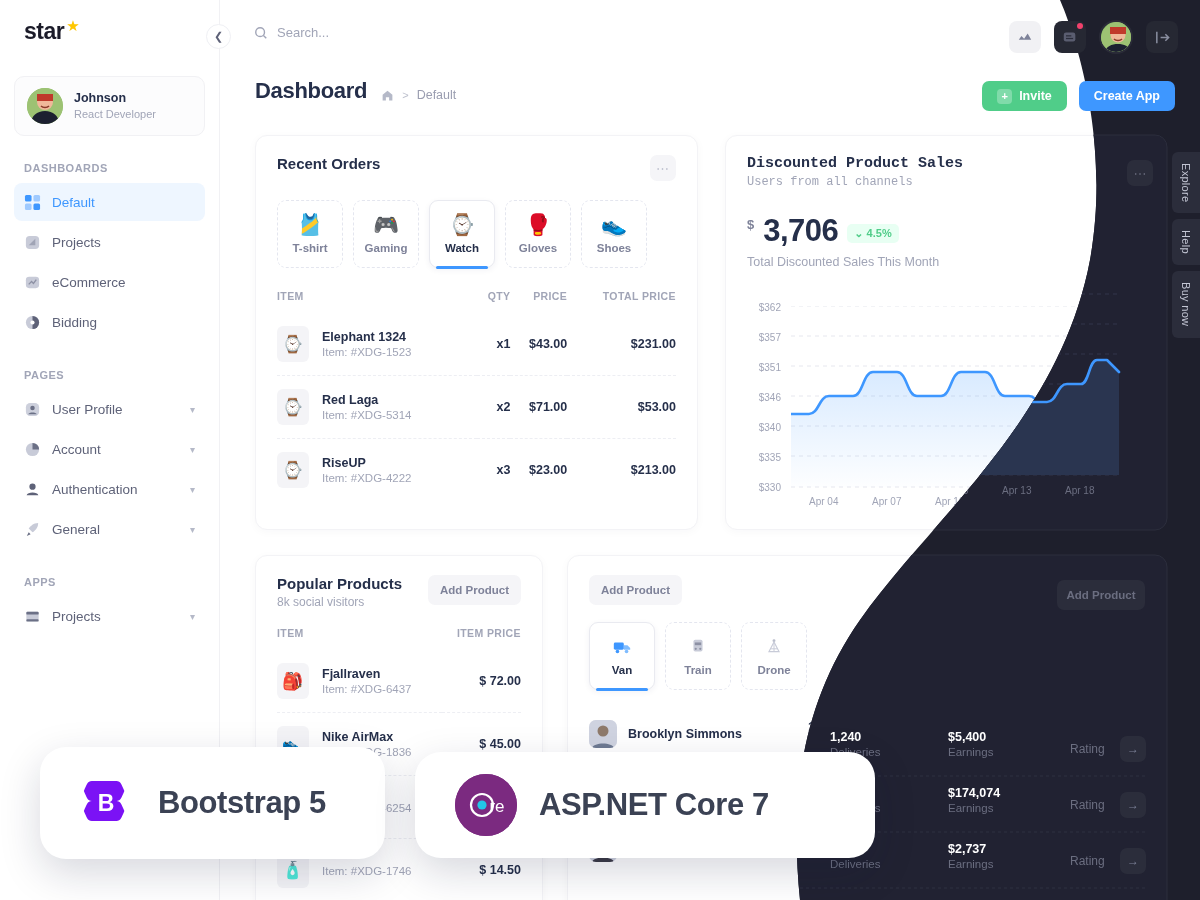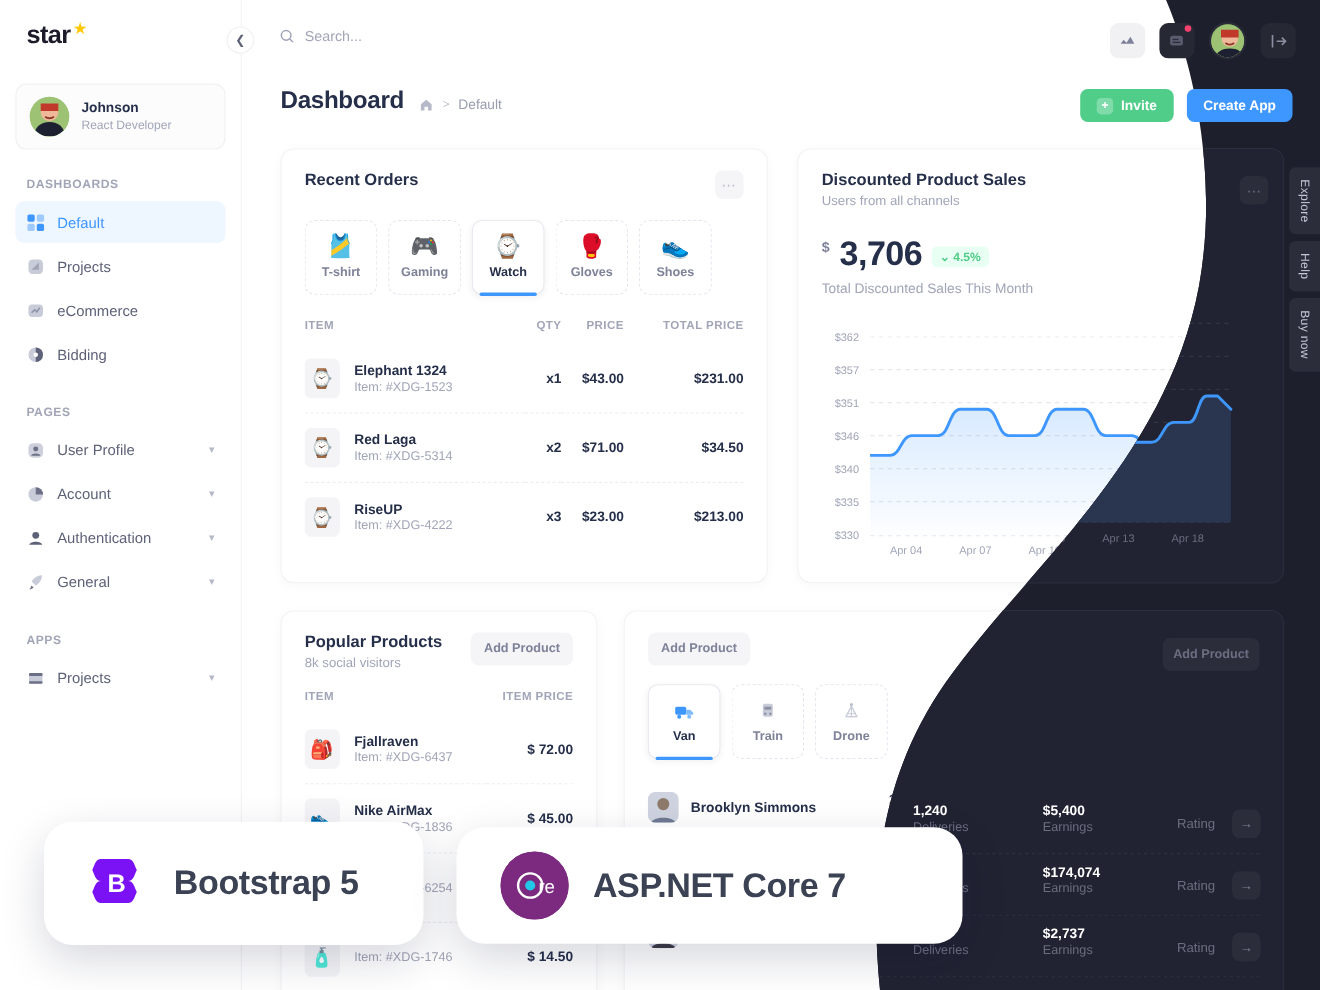--- a/index.html
+++ b/index.html
@@ -366,42 +366,42 @@
               <div class="item-cell">
             <div class="thumb">⌚</div>
             <div>
                   <div class="it-name">Red Laga</div>
                  <div class="it-sku">Item: #XDG-5314</div>
                 </div>
           </div>
             </td>
           <td>x2</td>
           <td>$71.00</td>
-          <td>$34.50</td>
+          <td>$53.00</td>
         </tr>
         <tr>
           <td style="text-align:left;">
               <div class="item-cell">
             <div class="thumb">⌚</div>
             <div>
                   <div class="it-name">RiseUP</div>
                  <div class="it-sku">Item: #XDG-4222</div>
                 </div>
           </div>
             </td>
           <td>x3</td>
           <td>$23.00</td>
           <td>$213.00</td>
         </tr>
       </tbody>
     </table>
   </section>
 
   <section class="card" id="sales-card">
-    <div style="display:flex;align-items:center;justify-content:space-between;">
+    <div style="display:flex;align-items:center;justify-content:space-between;font-family:Liberation Mono, monospace;">
       <div>
         <div class="card-title">Discounted Product Sales</div>
         <div class="card-sub">Users from all channels</div>
       </div>
       <div class="dots-btn">⋯</div>
     </div>
 
     <div class="big-row">
       <span class="cur">$</span>
       <span class="big-num">3,706</span>

